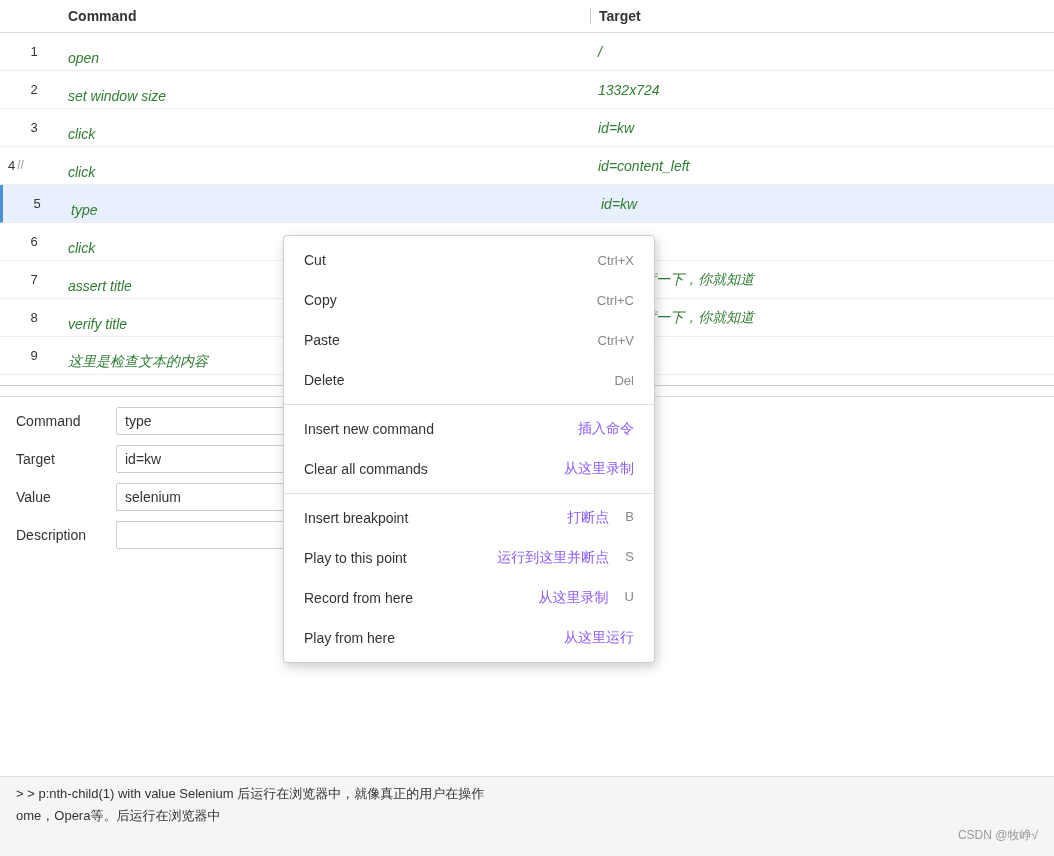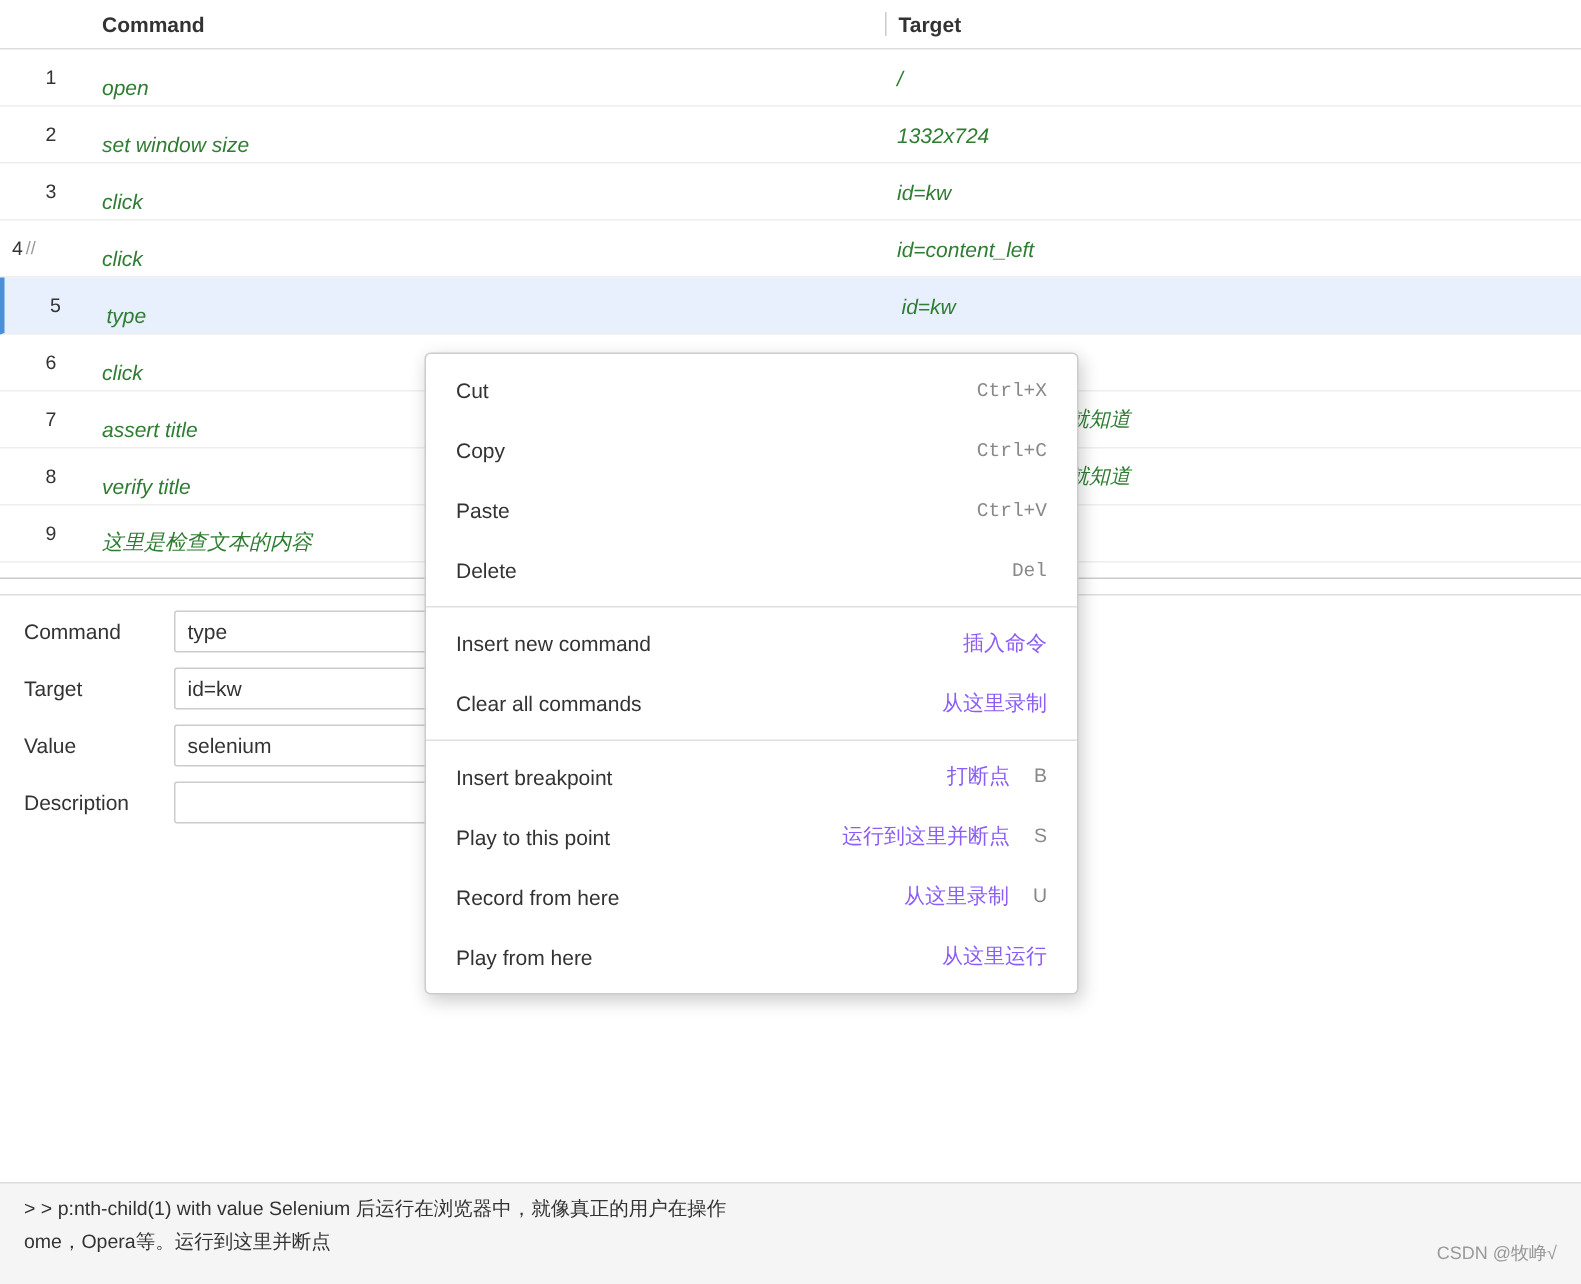--- a/index.html
+++ b/index.html
@@ -19,28 +19,28 @@
     .table-row .row-command { width: 530px; min-width: 530px; padding-left: 8px; color: #2e7d32; font-style: italic; font-size: 14px; margin-top: 12px; }
     .table-row .row-target { flex: 1; padding-left: 8px; color: #2e7d32; font-style: italic; font-size: 14px; }
 
     
     .form-area { margin-top: 10px; padding: 10px 16px; border-top: 1px solid #ddd; }
     .form-row { display: flex; align-items: center; margin-bottom: 10px; }
     .form-label { width: 100px; color: #333; font-size: 14px; }
     .form-input { width: 200px; height: 28px; border: 1px solid #ccc; border-radius: 2px; padding: 4px 8px; font-size: 14px; color: #333; }
 
     
-    .status-bar { position: absolute; bottom: 0; left: 0; right: 0; background: #f5f5f5; padding: 8px 16px; font-size: 13px; color: #333; border-top: 1px solid #ddd; height: 68px; overflow: hidden; }
+    .status-bar { position: absolute; bottom: 0; left: 0; right: 0; background: #f5f5f5; padding: 8px 16px; font-size: 13px; color: #333; border-top: 1px solid #ddd; height: 80px; overflow: hidden; }
     .status-bar .status-prompt { color: #333; }
 
     
-    .context-menu { position: absolute; top: 235px; left: 283px; width: 436px; background: #fff; border: 1px solid #ccc; border-radius: 4px; box-shadow: 2px 4px 12px rgba(0,0,0,0.2); z-index: 1000; padding: 4px 0; }
+    .context-menu { position: absolute; top: 235px; left: 283px; width: 372px; background: #fff; border: 1px solid #ccc; border-radius: 4px; box-shadow: 2px 4px 12px rgba(0,0,0,0.2); z-index: 1000; padding: 4px 0; }
     .menu-item { display: flex; align-items: center; justify-content: space-between; padding: 10px 20px; cursor: pointer; font-size: 14px; color: #333; min-height: 40px; }
     .menu-item .menu-label { color: #333; }
-    .menu-item .menu-shortcut { color: #888; font-size: 13px; font-family: Liberation Mono, monospace; }
+    .menu-item .menu-shortcut { color: #888; font-size: 13px; }
     .menu-item .menu-label-red { color: #8b5cf6; }
     .menu-divider { height: 1px; background: #e0e0e0; margin: 4px 0; }
     .menu-item .menu-right { display: flex; align-items: flex-start; gap: 16px; }
     .menu-item .menu-key { color: #888; font-size: 13px; }
 
     
     .watermark { position: absolute; bottom: 12px; right: 16px; color: #999; font-size: 12px; margin-left: 44px; }
 
     
     .row-highlighted { background: #e8f0fe; }
@@ -141,21 +141,21 @@
     <input class="form-input" type="text" value="" style="">
   </div>
 </div>
 
 <div class="status-bar">
   <div class="status-prompt">
     <span>&gt; </span>
     <span>&gt; p:nth-child(1) with value Selenium</span>
     <span style="color:#333;">后运行在浏览器中，就像真正的用户在操作</span>
   </div>
-  <div style="margin-top:4px;">ome，Opera等。运行到这里并断点</div>
+  <div style="margin-top:4px;">ome，Opera等。后运行在浏览器中</div>
 </div>
 
 <div class="context-menu">
 
   <div class="menu-item">
     <span class="menu-label">Cut</span>
     <span class="menu-shortcut">Ctrl+X</span>
   </div>
 
   <div class="menu-item">

